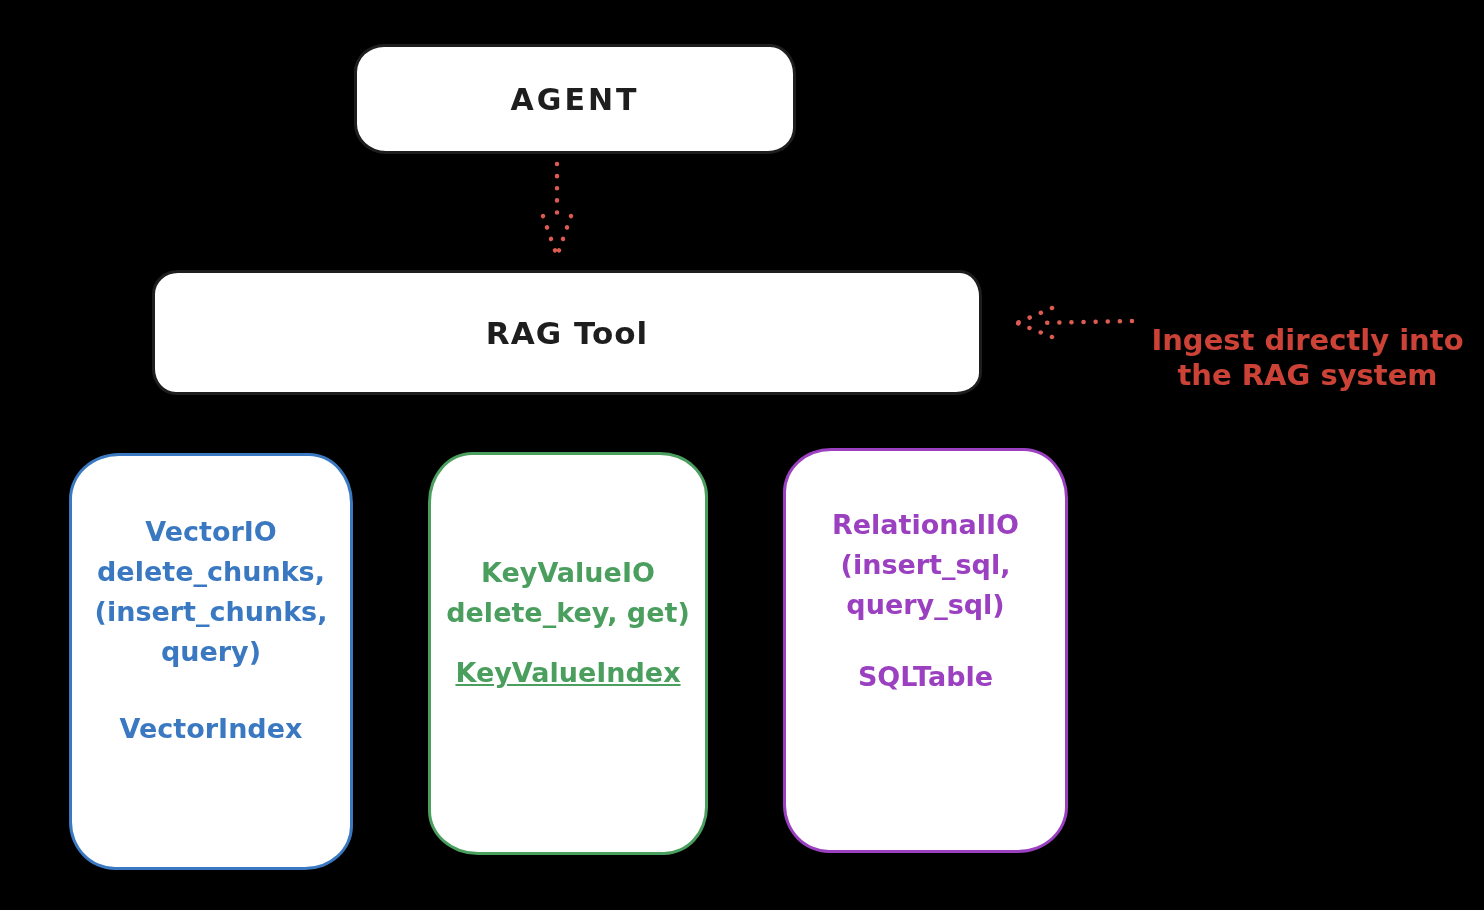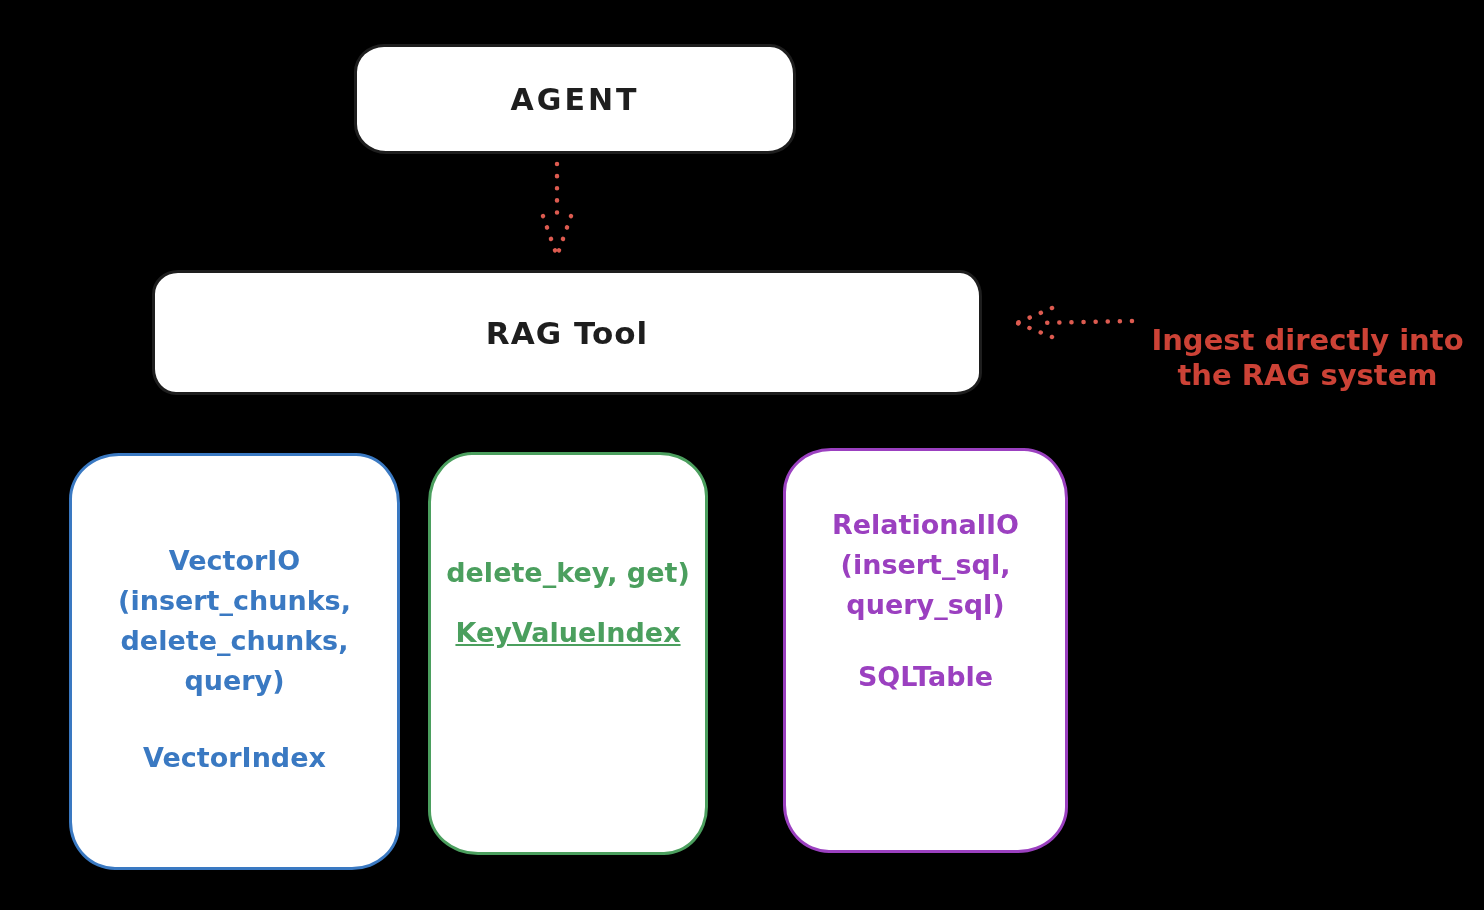--- a/index.html
+++ b/index.html
@@ -84,25 +84,25 @@
     text-align: center;
     font-size: 27px;
     line-height: 40px;
     font-weight: 600;
   }
   .backend .line { display: block; }
   .backend .index-label { display: block; }
 
   .backend-vector {
     left: 69px; top: 453px;
-    width: 331px; height: 417px;
+    width: 284px; height: 417px;
     border-color: #3a79c2;
     color: #3a79c2;
     border-radius: 50px 44px 48px 46px / 46px 50px 44px 48px;
-    padding-top: 85px;
+    padding-top: 56px;
   }
   .backend-vector .index-label { margin-top: 37px; }
 
   .backend-keyvalue {
     left: 428px; top: 452px;
     width: 280px; height: 403px;
     border-color: #4b9f5e;
     color: #4b9f5e;
     border-radius: 44px 48px 44px 50px / 50px 44px 48px 44px;
     padding-top: 98px;
@@ -144,27 +144,28 @@
     <path d="M44 36 L9 22"></path>
   </svg>
 
   <div class="annotation">
     <span class="line" style="display:block">Ingest directly into</span>
     <span class="line" style="display:block">the RAG system</span>
   </div>
 
   <div class="backend backend-vector">
     <span class="line">VectorIO</span>
+    <span class="line">delete_chunks,</span>
     <span class="line">(insert_chunks,</span>
-    <span class="line">delete_chunks,</span>
     <span class="line">query)</span>
     <span class="index-label">VectorIndex</span>
   </div>
 
   <div class="backend backend-keyvalue">
+    <span class="line">KeyValueIO</span>
     <span class="line">delete_key, get)</span>
     <span class="index-label">KeyValueIndex</span>
   </div>
 
   <div class="backend backend-relational">
     <span class="line">RelationalIO</span>
     <span class="line">(insert_sql,</span>
     <span class="line">query_sql)</span>
     <span class="index-label">SQLTable</span>
   </div>

